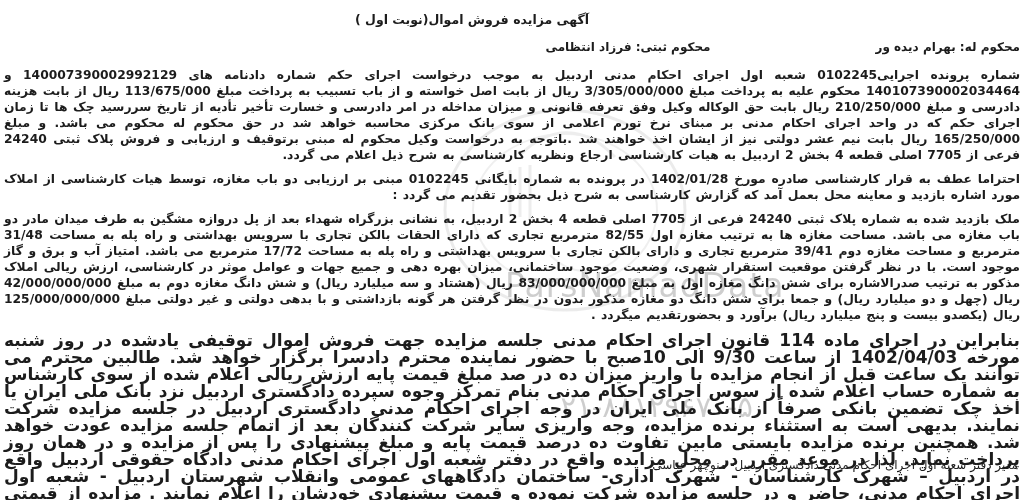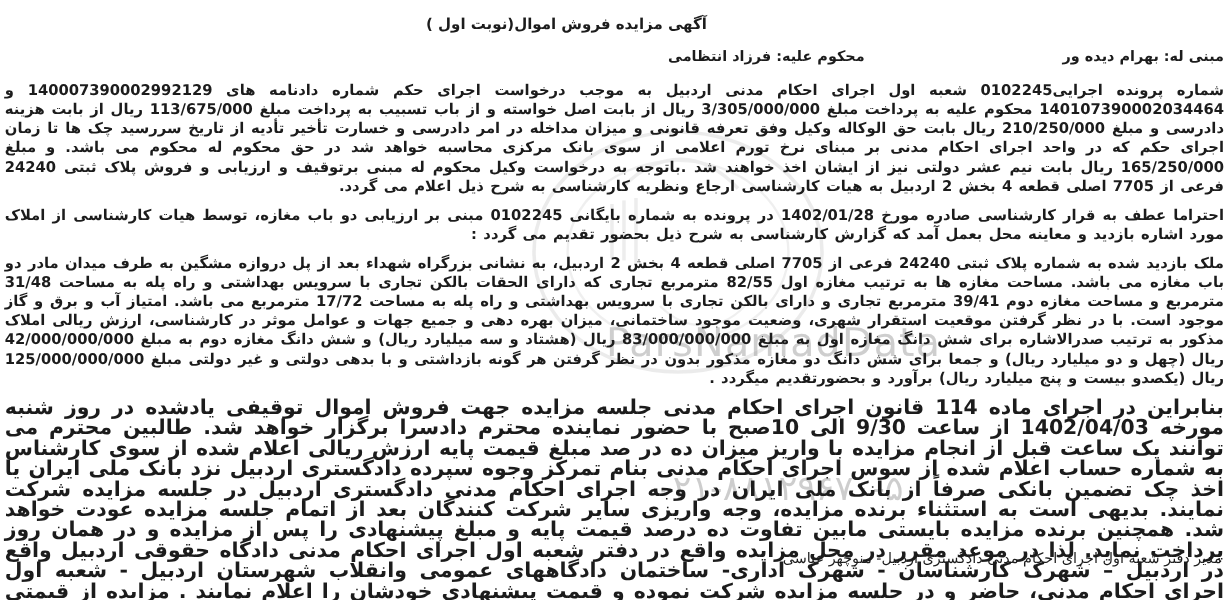--- a/index.html
+++ b/index.html
@@ -43,22 +43,22 @@
       <path d="M150 160 C 175 185, 210 180, 228 150" fill="none" stroke="#e3e3e3" stroke-width="2"></path>
     </svg>
     <div class="wm-brand">ParsNamadData</div>
     <div class="wm-phone">۰۲۱-۸۸۱۲۹۶۷۰-۵</div>
   </div>
 
   <div class="content">
     <div class="doc-title">آگهی مزایده فروش اموال(نوبت اول )</div>
 
     <div class="parties">
-      <span class="party-creditor">مبنی له: بهرام دیده ور</span>
-      <span class="party-debtor">محکوم علیه: فرزاد انتظامی</span>
+      <span class="party-creditor">محکوم له: بهرام دیده ور</span>
+      <span class="party-debtor">محکوم ثبتی: فرزاد انتظامی</span>
     </div>
 
     <p class="para">شماره پرونده اجرایی0102245 شعبه اول اجرای احکام مدنی اردبیل به موجب درخواست اجرای حکم شماره دادنامه های 140007390002992129 و 140107390002034464 محکوم علیه به پرداخت مبلغ 3/305/000/000 ریال از بابت اصل خواسته و از باب تسبیب به پرداخت مبلغ 113/675/000 ریال از بابت هزینه دادرسی و مبلغ 210/250/000 ریال بابت حق الوکاله وکیل وفق تعرفه قانونی و میزان مداخله در امر دادرسی و خسارت تأخیر تأدیه از تاریخ سررسید چک ها تا زمان اجرای حکم که در واحد اجرای احکام مدنی بر مبنای نرخ تورم اعلامی از سوی بانک مرکزی محاسبه خواهد شد در حق محکوم له محکوم می باشد. و مبلغ 165/250/000 ریال بابت نیم عشر دولتی نیز از ایشان اخذ خواهند شد .باتوجه به درخواست وکیل محکوم له مبنی برتوقیف و ارزیابی و فروش پلاک ثبتی 24240 فرعی از 7705 اصلی قطعه 4 بخش 2 اردبیل به هیات کارشناسی ارجاع ونظریه کارشناسی به شرح ذیل اعلام می گردد.</p>
 
     <p class="para mid">احتراما عطف به قرار کارشناسی صادره مورخ 1402/01/28 در پرونده به شماره بایگانی 0102245 مبنی بر ارزیابی دو باب مغازه، توسط هیات کارشناسی از املاک مورد اشاره بازدید و معاینه محل بعمل آمد که گزارش کارشناسی به شرح ذیل بحضور تقدیم می گردد :</p>
 
     <p class="para mid">ملک بازدید شده به شماره پلاک ثبتی 24240 فرعی از 7705 اصلی قطعه 4 بخش 2 اردبیل، به نشانی بزرگراه شهداء بعد از پل دروازه مشگین به طرف میدان مادر دو باب مغازه می باشد. مساحت مغازه ها به ترتیب مغازه اول 82/55 مترمربع تجاری که دارای الحقات بالکن تجاری با سرویس بهداشتی و راه پله به مساحت 31/48 مترمربع و مساحت مغازه دوم 39/41 مترمربع تجاری و دارای بالکن تجاری با سرویس بهداشتی و راه پله به مساحت 17/72 مترمربع می باشد. امتیاز آب و برق و گاز موجود است. با در نظر گرفتن موقعیت استقرار شهری، وضعیت موجود ساختمانی، میزان بهره دهی و جمیع جهات و عوامل موثر در کارشناسی، ارزش ریالی املاک مذکور به ترتیب صدرالاشاره برای شش دانگ مغازه اول به مبلغ 83/000/000/000 ریال (هشتاد و سه میلیارد ریال) و شش دانگ مغازه دوم به مبلغ 42/000/000/000 ریال (چهل و دو میلیارد ریال) و جمعا برای شش دانگ دو مغازه مذکور بدون در نظر گرفتن هر گونه بازداشتی و با بدهی دولتی و غیر دولتی مبلغ 125/000/000/000 ریال (یکصدو بیست و پنج میلیارد ریال) برآورد و بحضورتقدیم میگردد .</p>
 
     <p class="para tight">بنابراین در اجرای ماده 114 قانون اجرای احکام مدنی جلسه مزایده جهت فروش اموال توقیفی یادشده در روز شنبه مورخه 1402/04/03 از ساعت 9/30 الی 10صبح با حضور نماینده محترم دادسرا برگزار خواهد شد. طالبین محترم می توانند یک ساعت قبل از انجام مزایده با واریز میزان ده در صد مبلغ قیمت پایه ارزش ریالی اعلام شده از سوی کارشناس به شماره حساب اعلام شده از سوس اجرای احکام مدنی بنام تمرکز وجوه سپرده دادگستری اردبیل نزد بانک ملی ایران یا اخذ چک تضمین بانکی صرفاً از بانک ملی ایران در وجه اجرای احکام مدنی دادگستری اردبیل در جلسه مزایده شرکت نمایند. بدیهی است به استثناء برنده مزایده، وجه واریزی سایر شرکت کنندگان بعد از اتمام جلسه مزایده عودت خواهد شد. همچنین برنده مزایده بایستی مابین تفاوت ده درصد قیمت پایه و مبلغ پیشنهادی را پس از مزایده و در همان روز پرداخت نماید. لذا در موعد مقرر در محل مزایده واقع در دفتر شعبه اول اجرای احکام مدنی دادگاه حقوقی اردبیل واقع در اردبیل – شهرک کارشناسان - شهرک اداری- ساختمان دادگاههای عمومی وانقلاب شهرستان اردبیل - شعبه اول اجرای احکام مدنی، حاضر و در جلسه مزایده شرکت نموده و قیمت پیشنهادی خودشان را اعلام نمایند . مزایده از قیمتی که کارشناس محترم پرونده تعیین نموده شروع و به بالاترین قیمت پیشنهادی فروخته خواهد شد. برنده مزایده بایستی منقول ظرف یک هفته و نسبت به پرداخت بقیه بهای اموال اقدام نماید.در غیر اینصورت، سپرده او پس از کسر هزینه مزایده به نفع دولت ضبط و مزایده تجدید خواهدشد ضمنا" کلیه مخارج مزایده بر عهده محکوم علیه می باشد.</p>
   </div>

